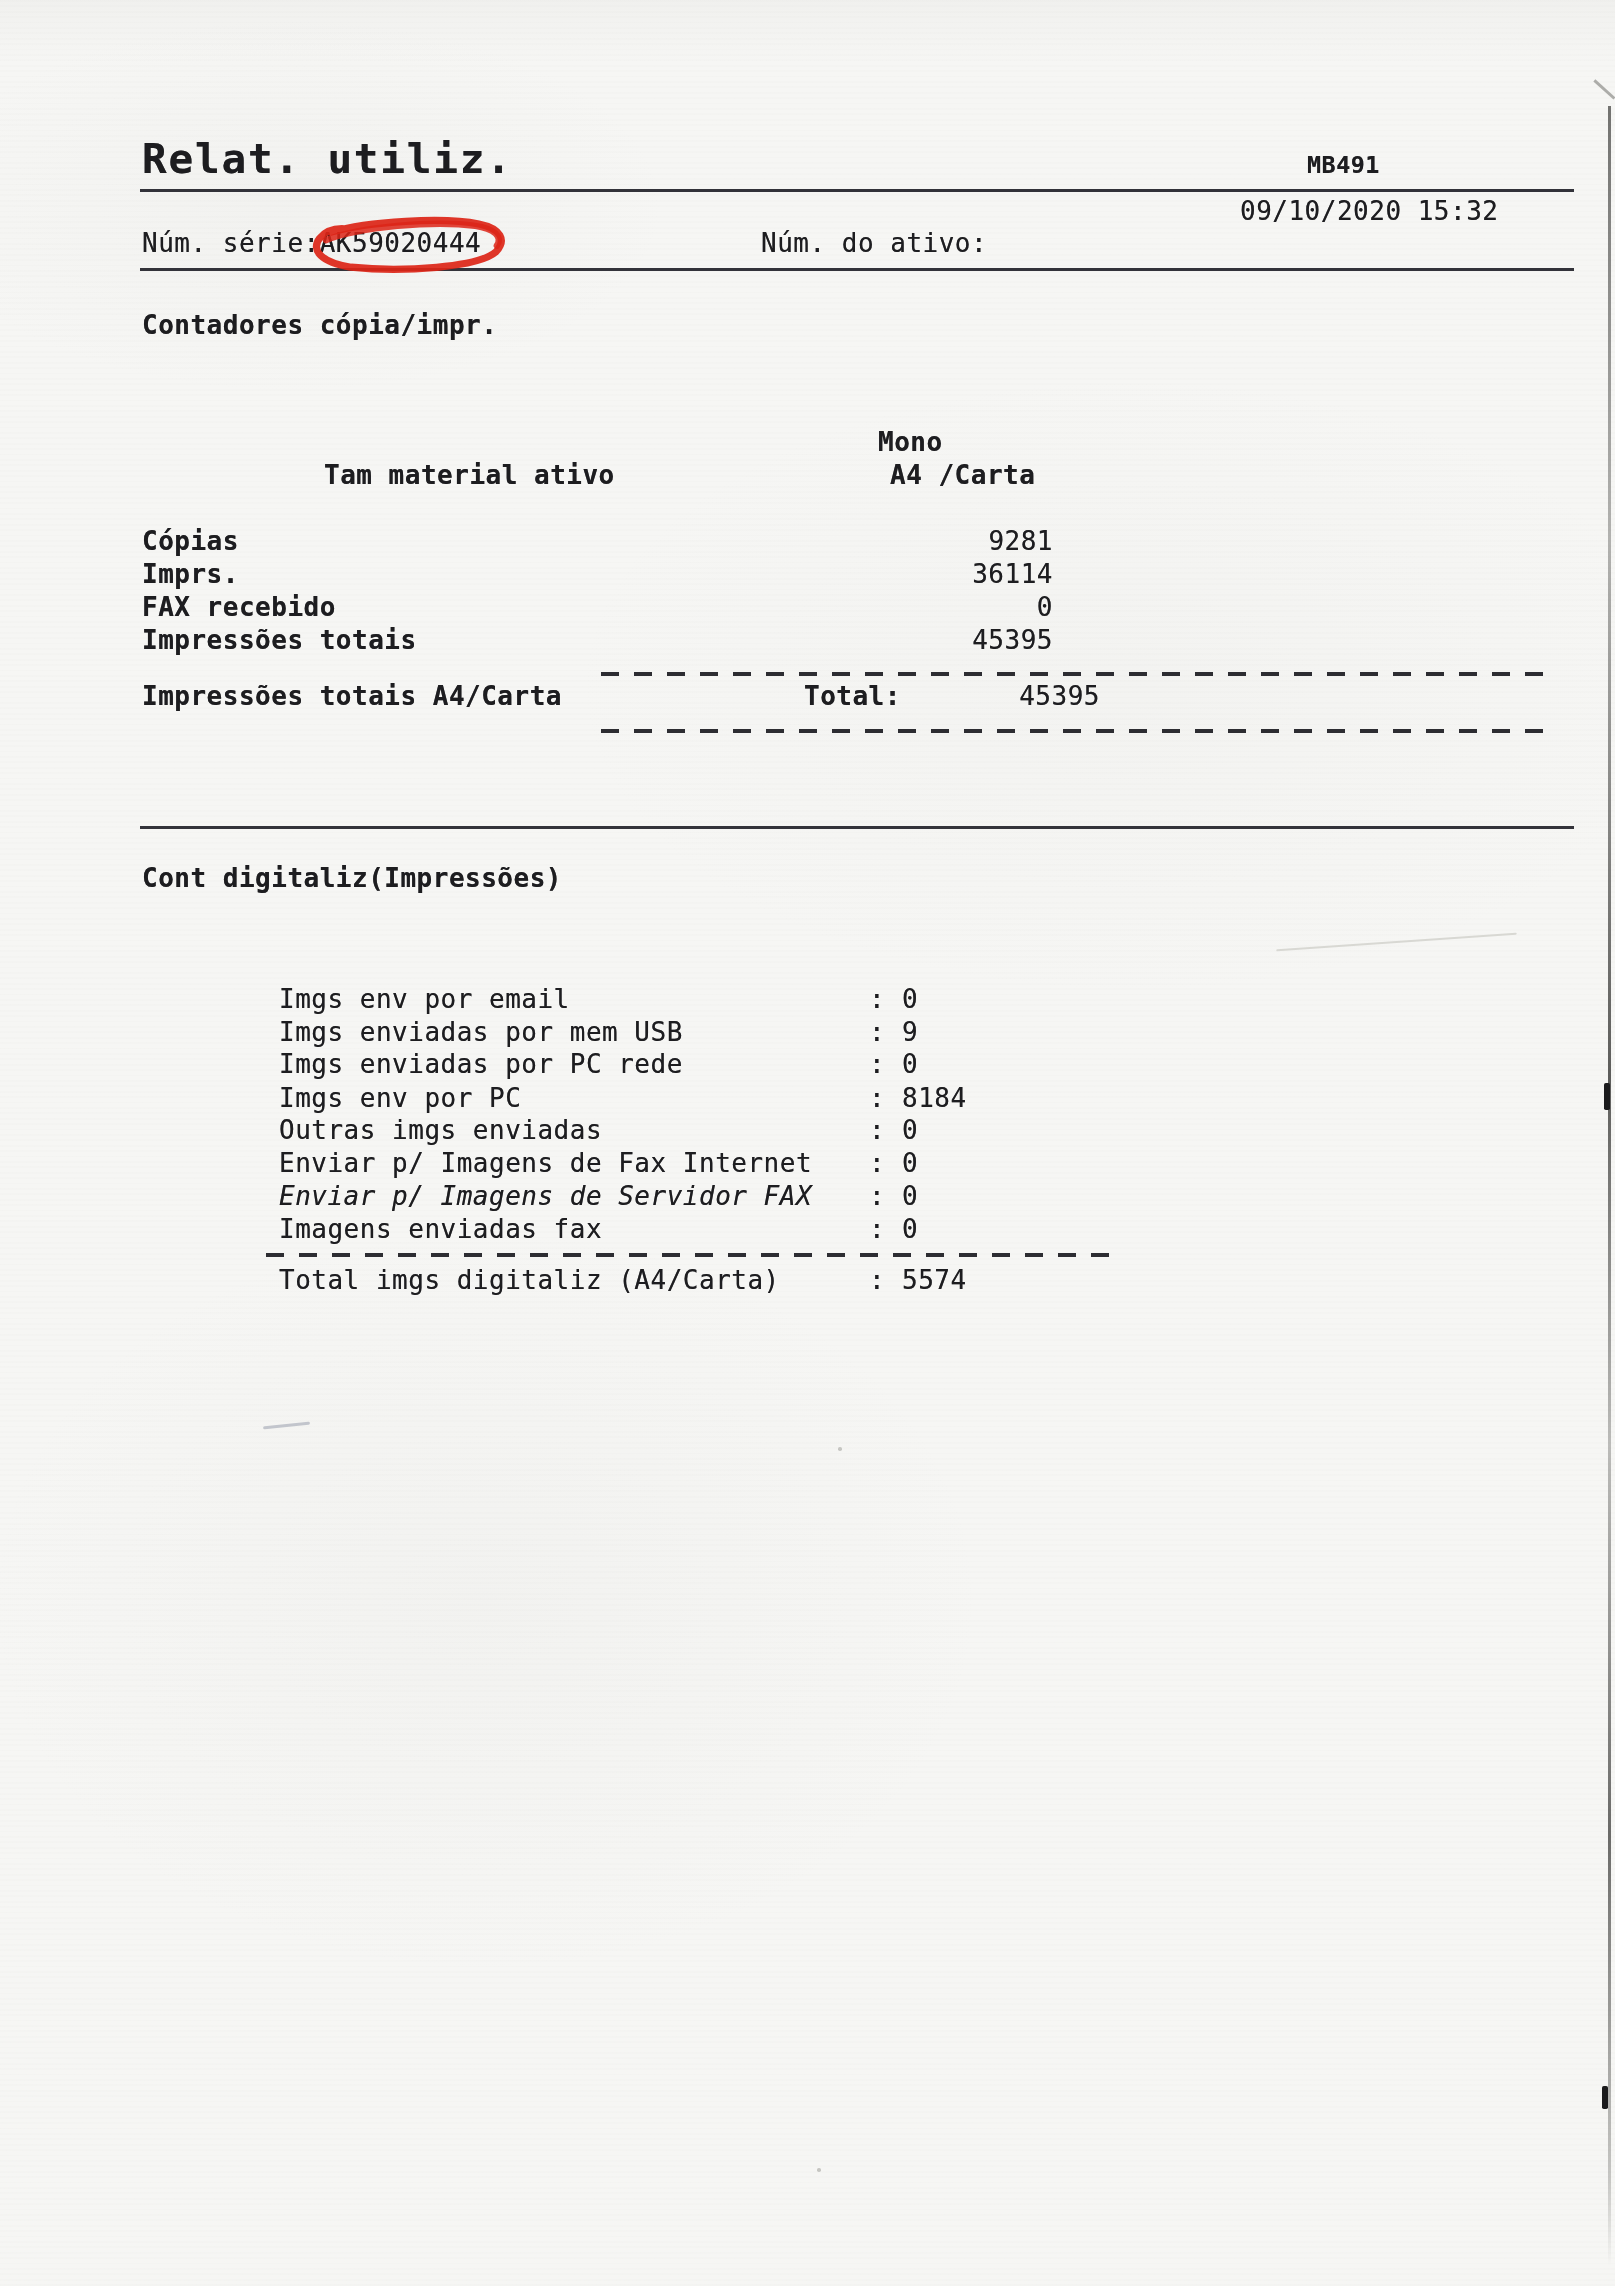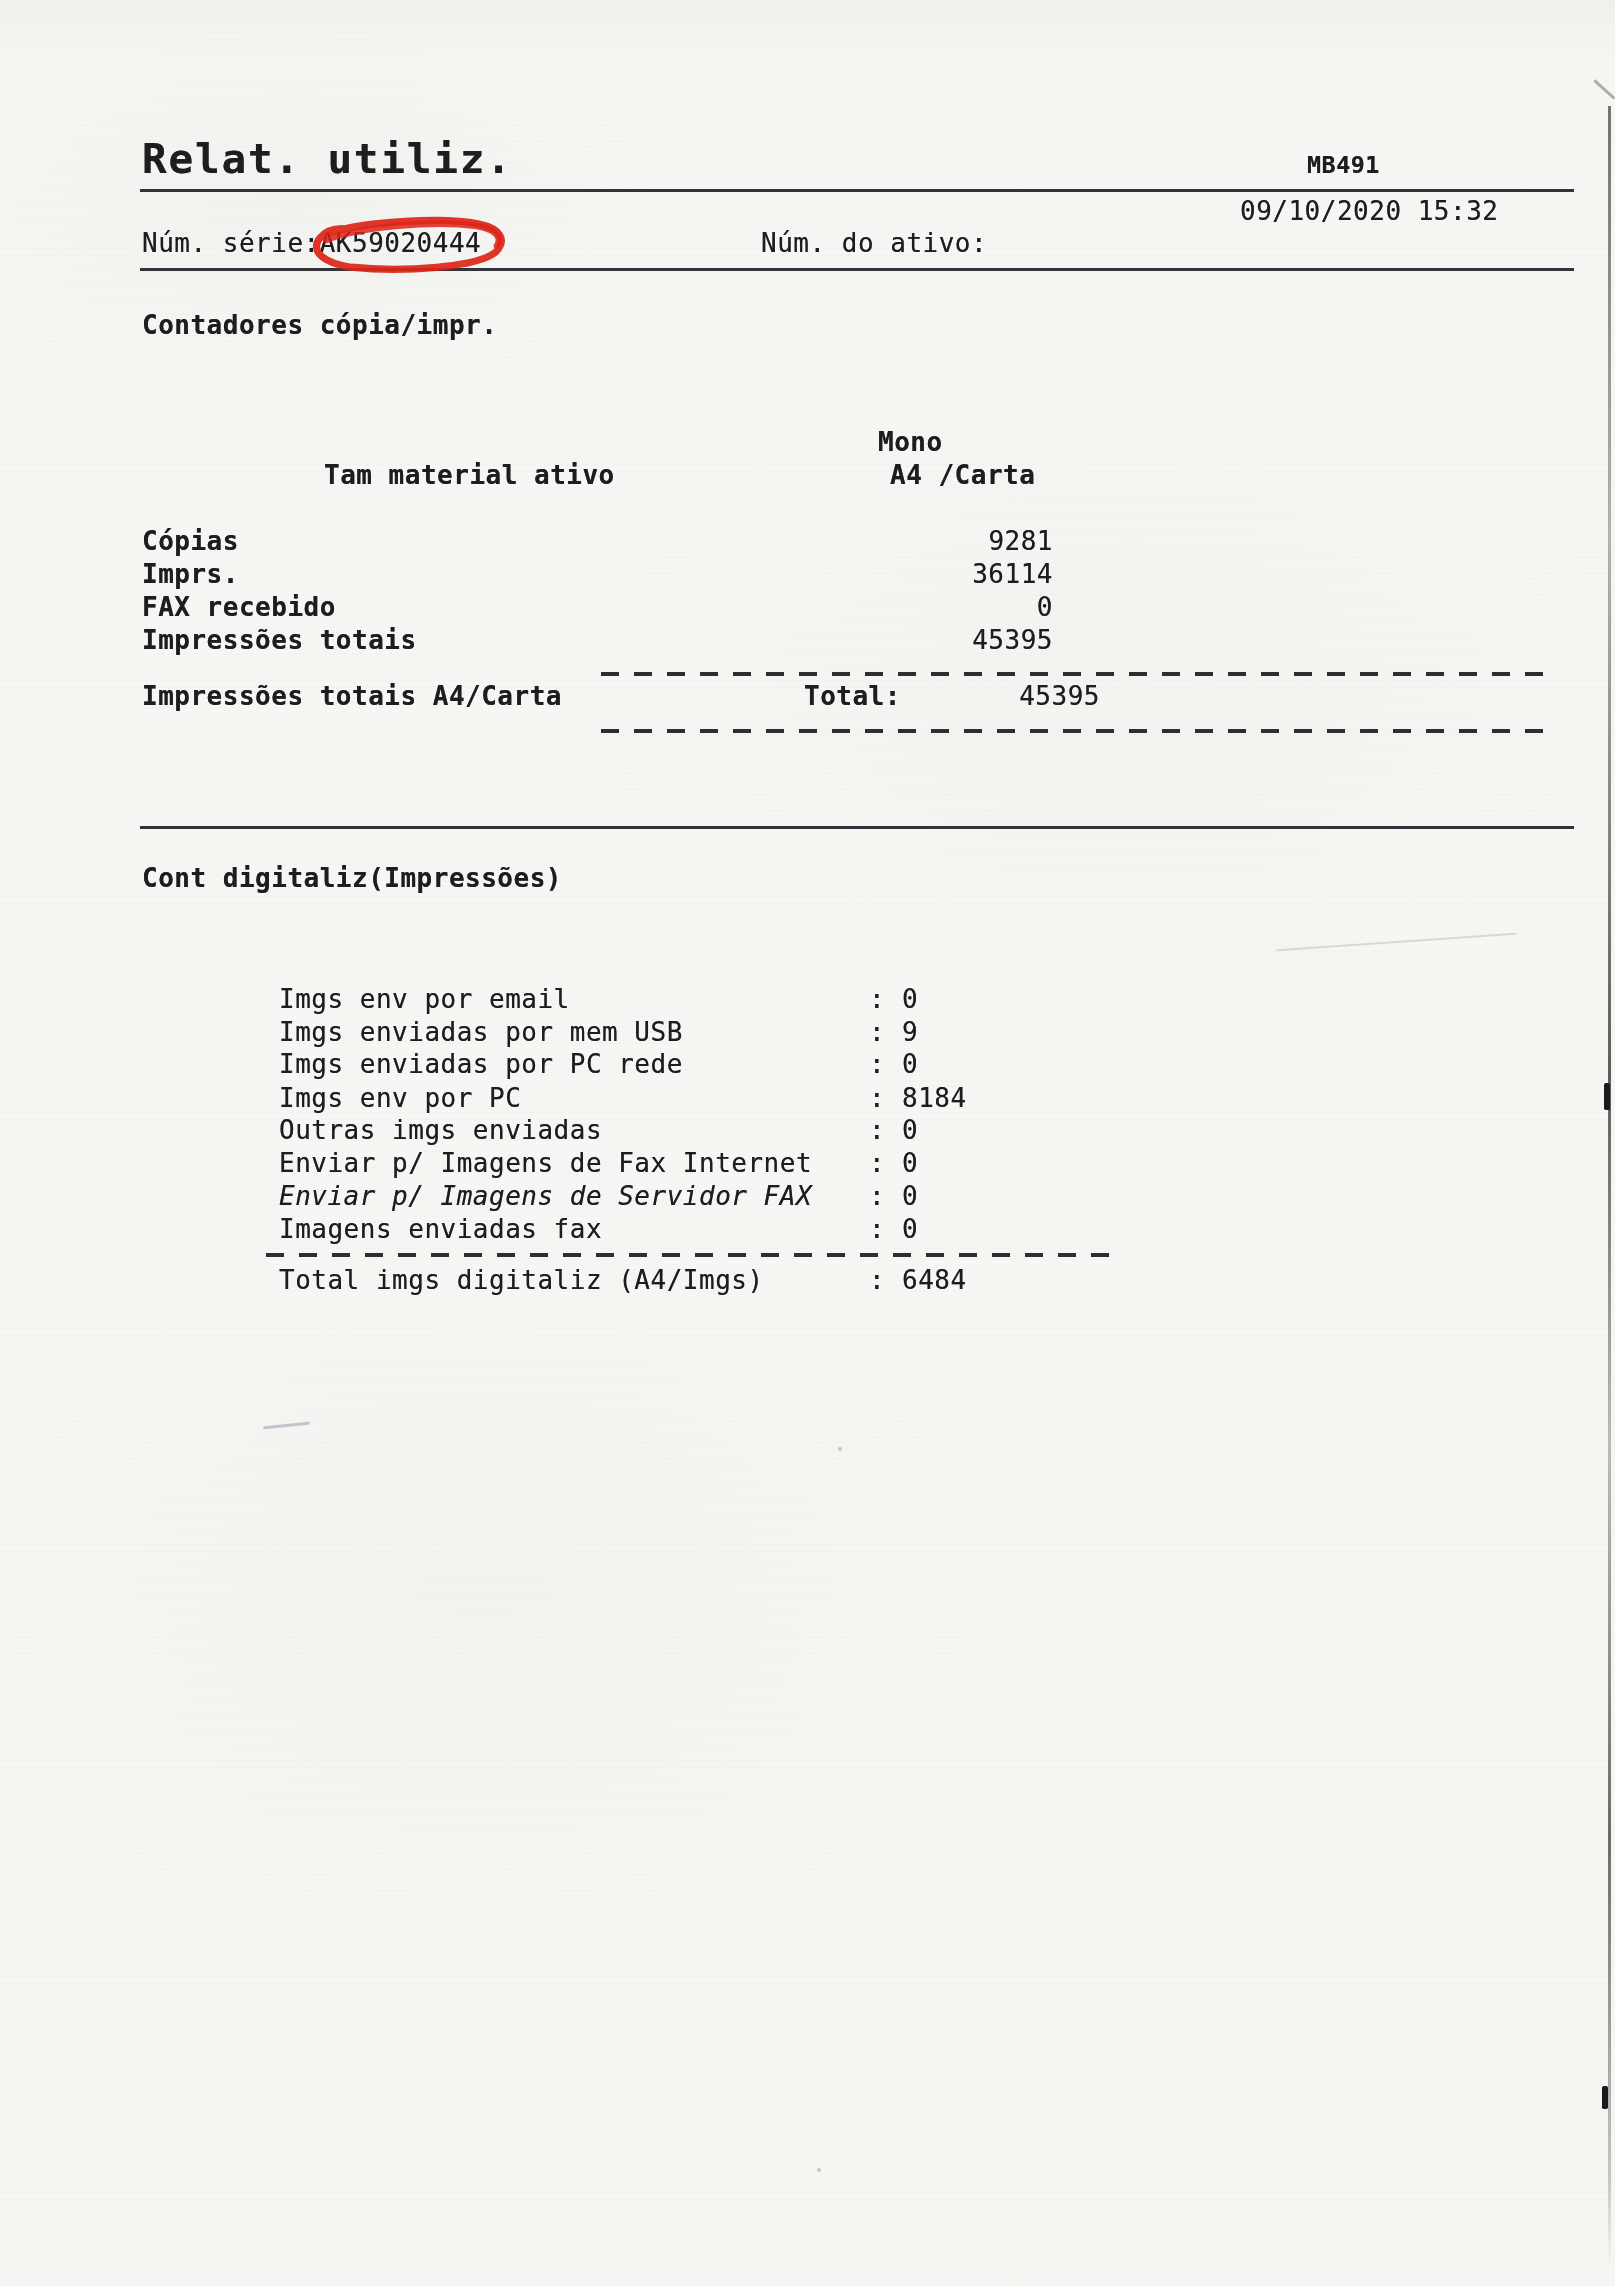--- a/index.html
+++ b/index.html
@@ -136,23 +136,23 @@
 </div>
 <div>
   <div class="txt" style="left:279px;top:1215px;">Imagens enviadas fax</div>
   <div class="txt" style="left:869px;top:1215px;">:</div>
   <div class="txt" style="left:902px;top:1215px;">0</div>
 </div>
 
 <div class="dash" style="left:266px;top:1253px;width:853px;"></div>
 
 <div>
-  <div class="txt" style="left:279px;top:1266px;">Total imgs digitaliz (A4/Imgs)</div>
+  <div class="txt" style="left:279px;top:1266px;">Total imgs digitaliz (A4/Carta)</div>
   <div class="txt" style="left:869px;top:1266px;">:</div>
-  <div class="txt" style="left:902px;top:1266px;">6484</div>
+  <div class="txt" style="left:902px;top:1266px;">5574</div>
 </div>
 
 <div class="edge-line"></div>
 <div class="corner-diag"></div>
 <div class="edge-mark" style="left:1604px;top:1083px;width:6.3px;height:27px;"></div>
 <div class="edge-mark" style="left:1602px;top:2086px;width:6.3px;height:23.4px;"></div>
 <div class="wrinkle"></div>
 <div class="pencil"></div>
 <div class="speck" style="left:838px;top:1447px;"></div>
 <div class="speck" style="left:817px;top:2168px;"></div>

